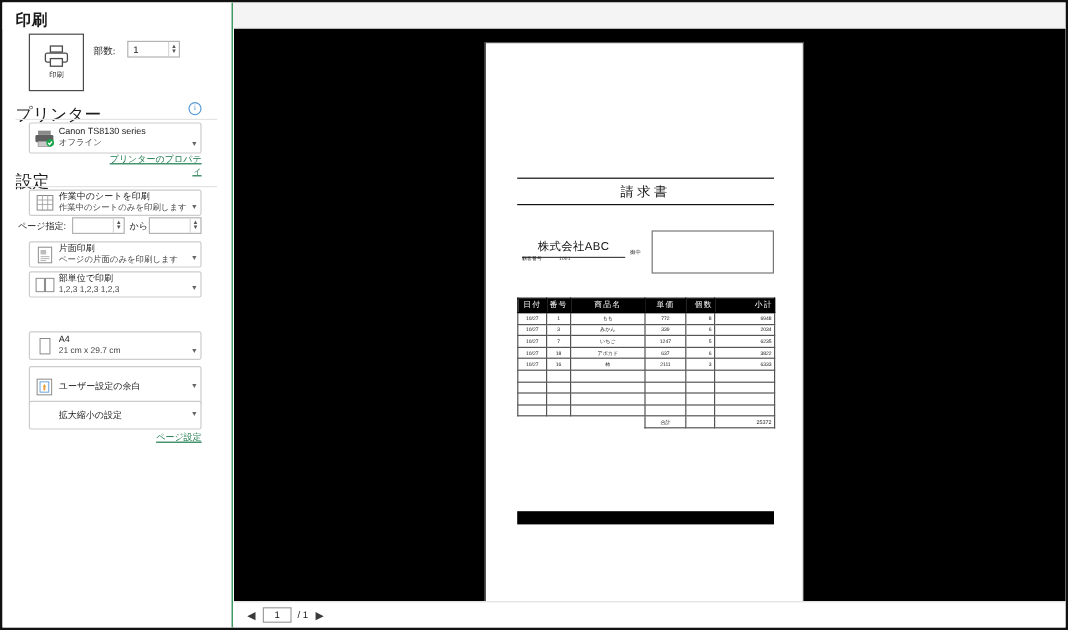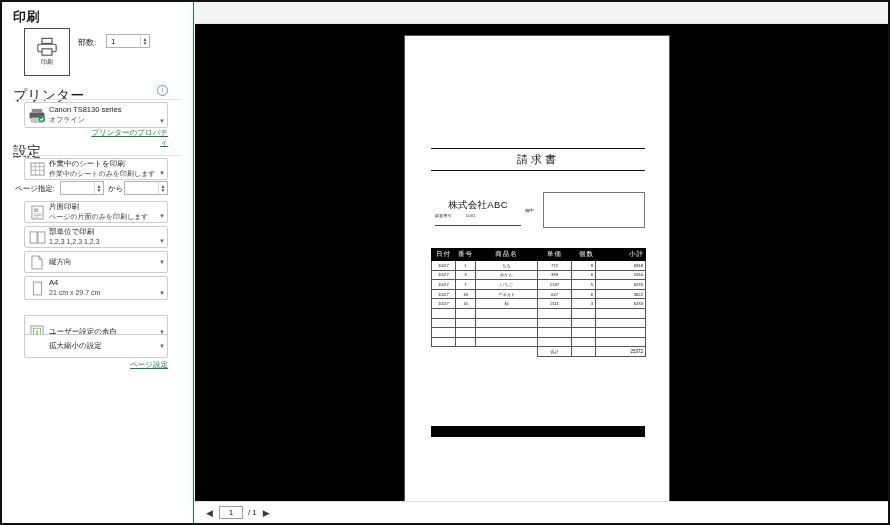--- a/index.html
+++ b/index.html
@@ -105,21 +105,21 @@
 
   .doc-title {
     position:absolute; left:26px; top:112px; width:214px;
     text-align:center; font-size:11px; color:#111; letter-spacing:3px;
     border-top:1.6px solid #111; border-bottom:1.6px solid #111;
     padding:3px 0 3px 0;
   }
   .cust-name {
     position:absolute; left:30px; top:163px; width:86px;
     font-size:9.5px; color:#111; text-align:center;
-    border-bottom:1px solid #444; padding-bottom:13px; letter-spacing:.3px;
+    border-bottom:1px solid #444; padding-bottom:2px; letter-spacing:.3px;
   }
   .onchu { position:absolute; left:120px; top:172px; font-size:4.5px; color:#222; }
   .cust-no {
     position:absolute; left:30px; top:177px; width:86px;
     font-size:4px; color:#222; letter-spacing:.2px;
   }
   .cust-no .num { margin-left:14px; }
   .issuer-box {
     position:absolute; left:138px; top:156px; width:102px; height:36px;
     border:1px solid #777; background:#fff;
@@ -276,47 +276,35 @@
           <rect x="9.5" y="1" width="7.5" height="12" fill="#fff" stroke="#8a8a8a" stroke-width=".9"></rect>
         </svg>
       </div>
       <div class="txtwrap">
         <div class="l1">部単位で印刷</div>
         <div class="l2">1,2,3   1,2,3   1,2,3</div>
       </div>
       <div class="caret">▼</div>
     </div>
 
-    <div class="combo one-line" style="top:249px; height:22px;">
-      <div class="ico">
-        <svg width="12" height="15" viewBox="0 0 13 16">
-          <path d="M1 1 h7.5 l3.5 3.5 v10.5 h-11 z" fill="#fff" stroke="#8a8a8a" stroke-width=".9"></path>
-          <path d="M8.5 1 v3.5 h3.5" fill="none" stroke="#8a8a8a" stroke-width=".9"></path>
-        </svg>
-      </div>
-      <div class="txtwrap">
-        <div class="l1">縦方向</div>
-      </div>
-      <div class="caret">▼</div>
-    </div>
 
     <div class="combo" style="top:274px; height:24px;">
       <div class="ico">
         <svg width="11" height="15" viewBox="0 0 12 16">
           <rect x="1.5" y="1" width="9" height="14" fill="#fff" stroke="#8a8a8a" stroke-width=".9"></rect>
         </svg>
       </div>
       <div class="txtwrap">
         <div class="l1">A4</div>
         <div class="l2">21 cm x 29.7 cm</div>
       </div>
       <div class="caret">▼</div>
     </div>
 
-    <div class="combo one-line" style="top:313px; height:34px;justify-content:space-between;">
+    <div class="combo one-line" style="top:303px; height:34px;justify-content:space-between;">
       <div class="ico">
         <svg width="14" height="15" viewBox="0 0 15 16">
           <rect x="1" y="1" width="13" height="14" fill="#fff" stroke="#8a8a8a" stroke-width=".9"></rect>
           <rect x="3.6" y="3.4" width="7.8" height="9.2" fill="none" stroke="#5a9bd5" stroke-width=".8"></rect>
           <path d="M7.5 5 l1.5 3 h-3 z" fill="#e8a33d"></path>
           <rect x="6.6" y="8" width="1.8" height="3" fill="#e8a33d"></rect>
         </svg>
       </div>
       <div class="txtwrap">
         <div class="l1">ユーザー設定の余白</div>

